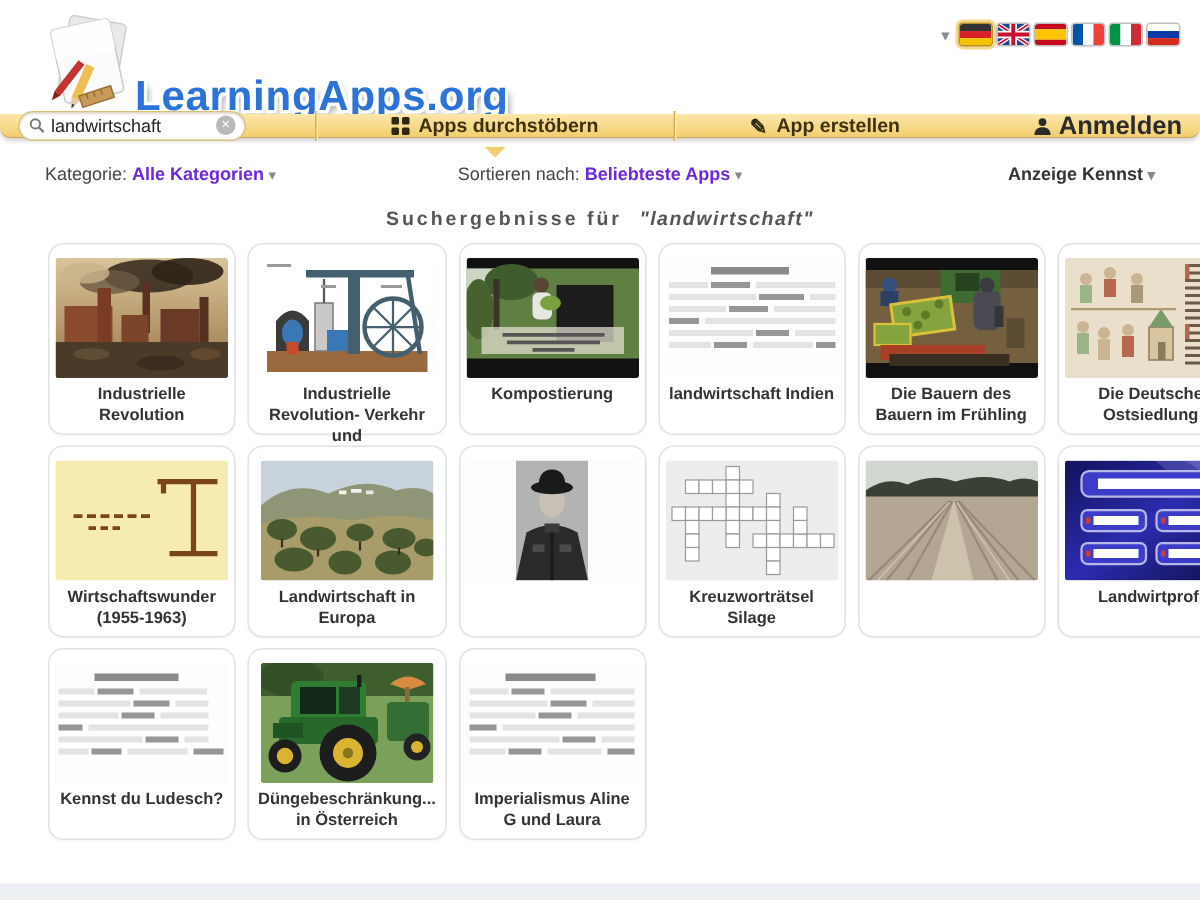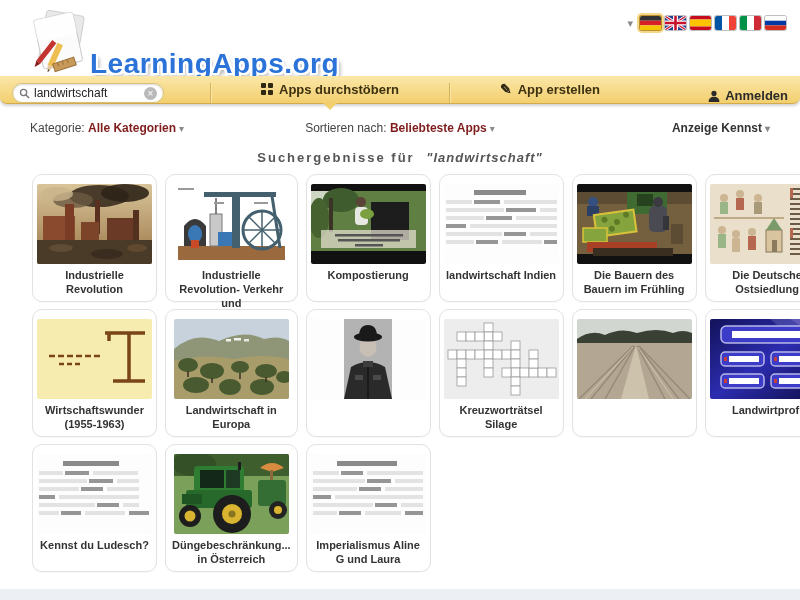--- a/index.html
+++ b/index.html
@@ -14,48 +14,48 @@
     text-shadow:-2px -2px 0 #fff, 2px -2px 0 #fff, -2px 2px 0 #fff, 2px 2px 0 #fff,
                  0 -2px 0 #fff, 0 2px 0 #fff, -2px 0 0 #fff, 2px 0 0 #fff, 3px 4px 4px rgba(0,0,0,.35);margin-top:44px; }
   .langbar { position:absolute; right:14px; top:16px; display:flex; align-items:center; gap:4px; }
   .lang-chevron { color:#8a8a8a; font-size:11px; margin-right:3px; cursor:pointer; }
   .flag { width:21px; height:14px; border-radius:2px; overflow:hidden; display:block;
     box-shadow:0 0 0 1px rgba(0,0,0,.25); cursor:pointer; }
   .flag svg { display:block; }
   .flag.selected { box-shadow:0 0 0 1px #b8912f, 0 0 0 3px #f6d88a; }
 
   
-  .navbar { position:relative; height:28px; display:flex; align-items:flex-end; padding:0 12px;
+  .navbar { position:relative; height:16px; display:flex; align-items:center; padding:0 12px;
     background:linear-gradient(#fbe7a9, #f3cf6e); border-bottom:1px solid #d3ab4a;
     border-radius:0 0 7px 7px; box-shadow:0 2px 3px rgba(0,0,0,.18);gap:36px; }
   .search-pill { display:flex; align-items:center; width:152px; height:20px; background:#fff;
     border:1px solid #d8c27a; border-radius:10px; padding:0 6px;
     box-shadow:inset 0 1px 2px rgba(0,0,0,.15); }
   .search-pill input { border:none; outline:none; flex:1; min-width:0; font-size:12px; color:#222;
     font-family:"Liberation Sans", sans-serif; background:transparent; }
   .search-icon { width:11px; height:11px; margin-right:4px; flex:0 0 auto; }
   .clear-btn { flex:0 0 auto; width:13px; height:13px; border-radius:50%; background:#b9b9b9;
     color:#fff; font-size:10px; line-height:13px; text-align:center; cursor:pointer; }
   .nav-sep { width:1px; height:20px; background:#d6b258; box-shadow:1px 0 0 #fae6a8; margin:0 10px; }
   .nav-btn { position:relative; display:flex; align-items:center; gap:6px; font-size:13px;
     font-weight:bold; color:#3c3110; cursor:pointer; padding:0 4px; height:28px; }
   .nav-btn .caret { position:absolute; left:50%; bottom:-7px; transform:translateX(-50%);
     width:0; height:0; border:7px solid transparent; border-top-color:#f2cf6e; border-bottom:none; }
   .grid-icon { width:12px; height:12px; display:grid; grid-template-columns:1fr 1fr; gap:2px; }
   .grid-icon i { background:#2e2812; border-radius:1px; }
   .pencil-icon { font-size:14px; color:#2e2812; font-style:normal; }
   .spacer { flex:1; }
-  .login { display:flex; align-items:center; gap:5px; font-size:13px; font-weight:bold; color:#2b2b2b; cursor:pointer; }
+  .login { display:flex; align-items:center; gap:5px; font-size:17px; font-weight:bold; color:#2b2b2b; cursor:pointer; }
 
   
   .filters { display:flex; align-items:center; margin:16px 30px 0; font-size:12px; color:#444; height:16px; }
   .filters .mid { position:absolute; left:0; right:0; text-align:center; pointer-events:none; }
   .filters .mid > span { pointer-events:auto; }
   .f-group { cursor:pointer; white-space:nowrap; }
-  .f-group b { color:#7f1d1d;text-align:right; }
+  .f-group b { color:#6d28d9;text-align:right; }
   .f-chevron { color:#8a8a8a; font-size:10px; margin-left:3px; }
   .filters-wrap { position:relative; }
   .f-right { margin-left:auto; font-weight:bold; color:#333; }
 
   
   .results-title { text-align:center; margin-top:14px; font-size:13px; font-weight:bold;
     color:#555; letter-spacing:2px; height:16px; }
   .results-title .query { font-style:italic; letter-spacing:1px; margin-left:6px; }
 
   

